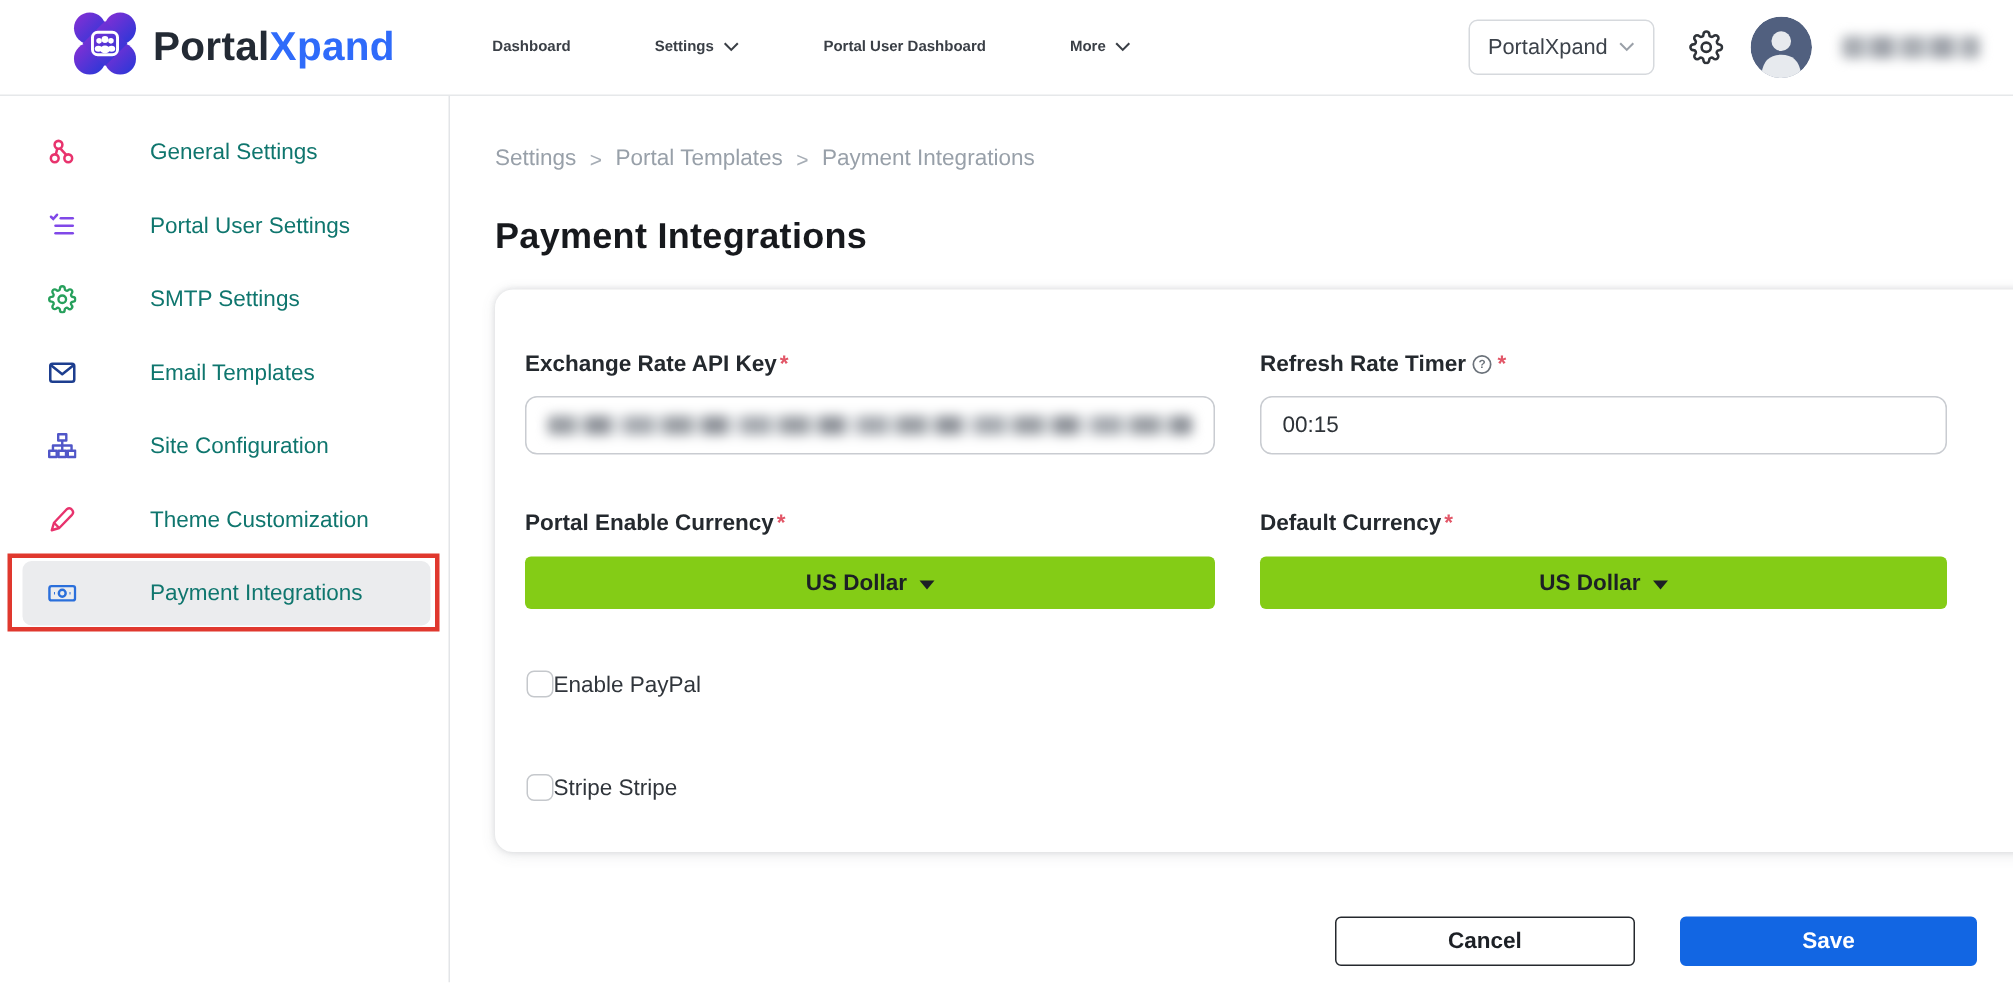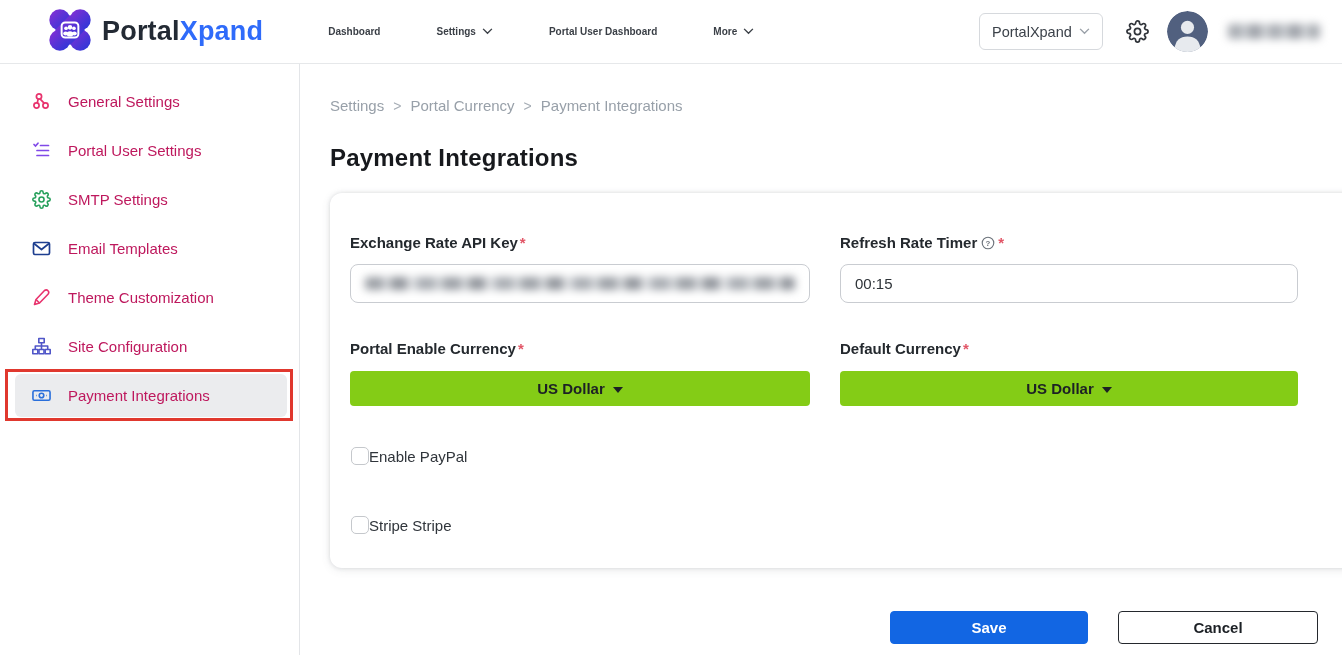--- a/index.html
+++ b/index.html
@@ -18,21 +18,21 @@
   .topbar-right { margin-left:auto; display:flex; align-items:center; margin-right:22px; }
   .portal-select { display:flex; align-items:center; justify-content:space-between; width:124px; height:37px; border:1px solid #d6d9dd; border-radius:6px; padding:0 12px; font-size:14.5px; color:#3c424a; cursor:pointer; }
   .gear-btn { margin-left:22px; width:24px; height:24px; cursor:pointer; display:flex; align-items:center; justify-content:center; }
   .avatar { margin-left:18px; width:41px; height:41px; border-radius:50%; overflow:hidden; cursor:pointer; flex:0 0 auto; }
   .blur-name { margin-left:20px; width:92px; height:15px; border-radius:3px; filter:blur(4px);
     background:repeating-linear-gradient(90deg,#a9adb3 0 14px,#cfd2d6 14px 20px,#9ea2a9 20px 34px,#d9dbde 34px 40px); }
 
   
   .sidebar { position:absolute; left:0; top:64px; width:300px; height:591px; background:#fff; border-right:1px solid #e3e5e8; padding-top:13px; z-index:4; }
   .side-item { position:relative; height:49px; display:flex; align-items:center; gap:17px; padding-left:32px; cursor:pointer; }
-  .side-item .lbl { font-size:15px; color:#be185d; }
+  .side-item .lbl { font-size:15px; color:#0f766e;margin-left:32px; }
   .side-item.active { height:43px; margin:3px 12px 3px 15px; padding-left:17px; background:#ebecee; border-radius:6px; }
   .side-item.active::after { content:''; position:absolute; left:-10px; right:-6px; top:-5px; bottom:-4px; border:3px solid #e0382e; pointer-events:none; }
   .sicon { width:19px; height:19px; flex:0 0 auto; display:flex; align-items:center; justify-content:center; }
 
   
   .main { position:absolute; left:300px; top:64px; width:1042px; height:591px; padding:33px 24px 0 30px; background:#fff; }
   .breadcrumb { display:flex; align-items:center; gap:9px; font-size:15px; color:#98a0a9; }
   .breadcrumb .crumb { cursor:pointer; }
   .breadcrumb .sep { color:#a6adb5; font-size:14px; }
   .page-title { margin-top:30px; font-size:24px; font-weight:700; color:#17191d; letter-spacing:.2px; }
@@ -184,60 +184,60 @@
         <svg width="19" height="19" viewBox="0 0 19 19" fill="none" stroke="#1d3e8f" stroke-width="1.7" stroke-linejoin="round">
           <rect x="1.5" y="3.5" width="16" height="12" rx="1.5"></rect>
           <polyline points="2,4.5 9.5,10.5 17,4.5"></polyline>
         </svg>
       </span>
       <span class="lbl">Email Templates</span>
     </div>
 
     <div class="side-item">
       <span class="sicon">
-        <svg width="19" height="19" viewBox="0 0 19 19" fill="none" stroke="#e8336d" stroke-width="1.6" stroke-linejoin="round">
-          <path d="M2.5 16.5 L4 11.5 L12.5 2.5 Q14.5 1 16 2.8 Q17.5 4.5 16 6.2 L7.5 15 Z"></path>
-          <line x1="4" y1="11.5" x2="7.5" y2="15"></line>
-        </svg>
-      </span>
-      <span class="lbl">Theme Customization</span>
-    </div>
-
-    <div class="side-item">
-      <span class="sicon">
         <svg width="19" height="19" viewBox="0 0 19 19" fill="none" stroke="#5056c8" stroke-width="1.6" stroke-linejoin="round">
           <rect x="6.8" y="1.5" width="5.4" height="4.2"></rect>
           <rect x="0.8" y="12.5" width="5" height="4.2"></rect>
           <rect x="7" y="12.5" width="5" height="4.2"></rect>
           <rect x="13.2" y="12.5" width="5" height="4.2"></rect>
           <path d="M9.5 5.7 V9 M3.3 12.5 V9 H15.7 V12.5 M9.5 9 V12.5"></path>
         </svg>
       </span>
       <span class="lbl">Site Configuration</span>
     </div>
 
+    <div class="side-item">
+      <span class="sicon">
+        <svg width="19" height="19" viewBox="0 0 19 19" fill="none" stroke="#e8336d" stroke-width="1.6" stroke-linejoin="round">
+          <path d="M2.5 16.5 L4 11.5 L12.5 2.5 Q14.5 1 16 2.8 Q17.5 4.5 16 6.2 L7.5 15 Z"></path>
+          <line x1="4" y1="11.5" x2="7.5" y2="15"></line>
+        </svg>
+      </span>
+      <span class="lbl">Theme Customization</span>
+    </div>
+
     <div class="side-item active">
       <span class="sicon">
         <svg width="20" height="19" viewBox="0 0 20 19" fill="none" stroke="#2a6fdb" stroke-width="1.7">
           <rect x="1" y="4.5" width="18" height="10" rx="1.5"></rect>
           <circle cx="10" cy="9.5" r="2.4"></circle>
           <line x1="4.2" y1="9.5" x2="4.9" y2="9.5"></line>
             <line x1="15.1" y1="9.5" x2="15.8" y2="9.5"></line>
         </svg>
       </span>
       <span class="lbl">Payment Integrations</span>
     </div>
   </aside>
 
   <main class="main">
 
     <div class="breadcrumb">
       <span class="crumb">Settings</span>
       <span class="sep">&gt;</span>
-      <span class="crumb">Portal Currency</span>
+      <span class="crumb">Portal Templates</span>
       <span class="sep">&gt;</span>
       <span class="crumb">Payment Integrations</span>
     </div>
 
     <h1 class="page-title">Payment Integrations</h1>
 
     <section class="card">
       <div class="form-grid">
         <div class="fcol">
           <div class="flabel">
@@ -292,18 +292,18 @@
         <span class="checkbox"></span>
         <span class="check-label">Enable PayPal</span>
       </div>
       <div class="check-row second">
         <span class="checkbox"></span>
         <span class="check-label">Stripe Stripe</span>
       </div>
     </section>
 
     <div class="actions">
+      <button class="btn btn-cancel">Cancel</button>
       <button class="btn btn-save">Save</button>
-      <button class="btn btn-cancel">Cancel</button>
     </div>
   </main>
 
 </div>
 
 </body></html>

